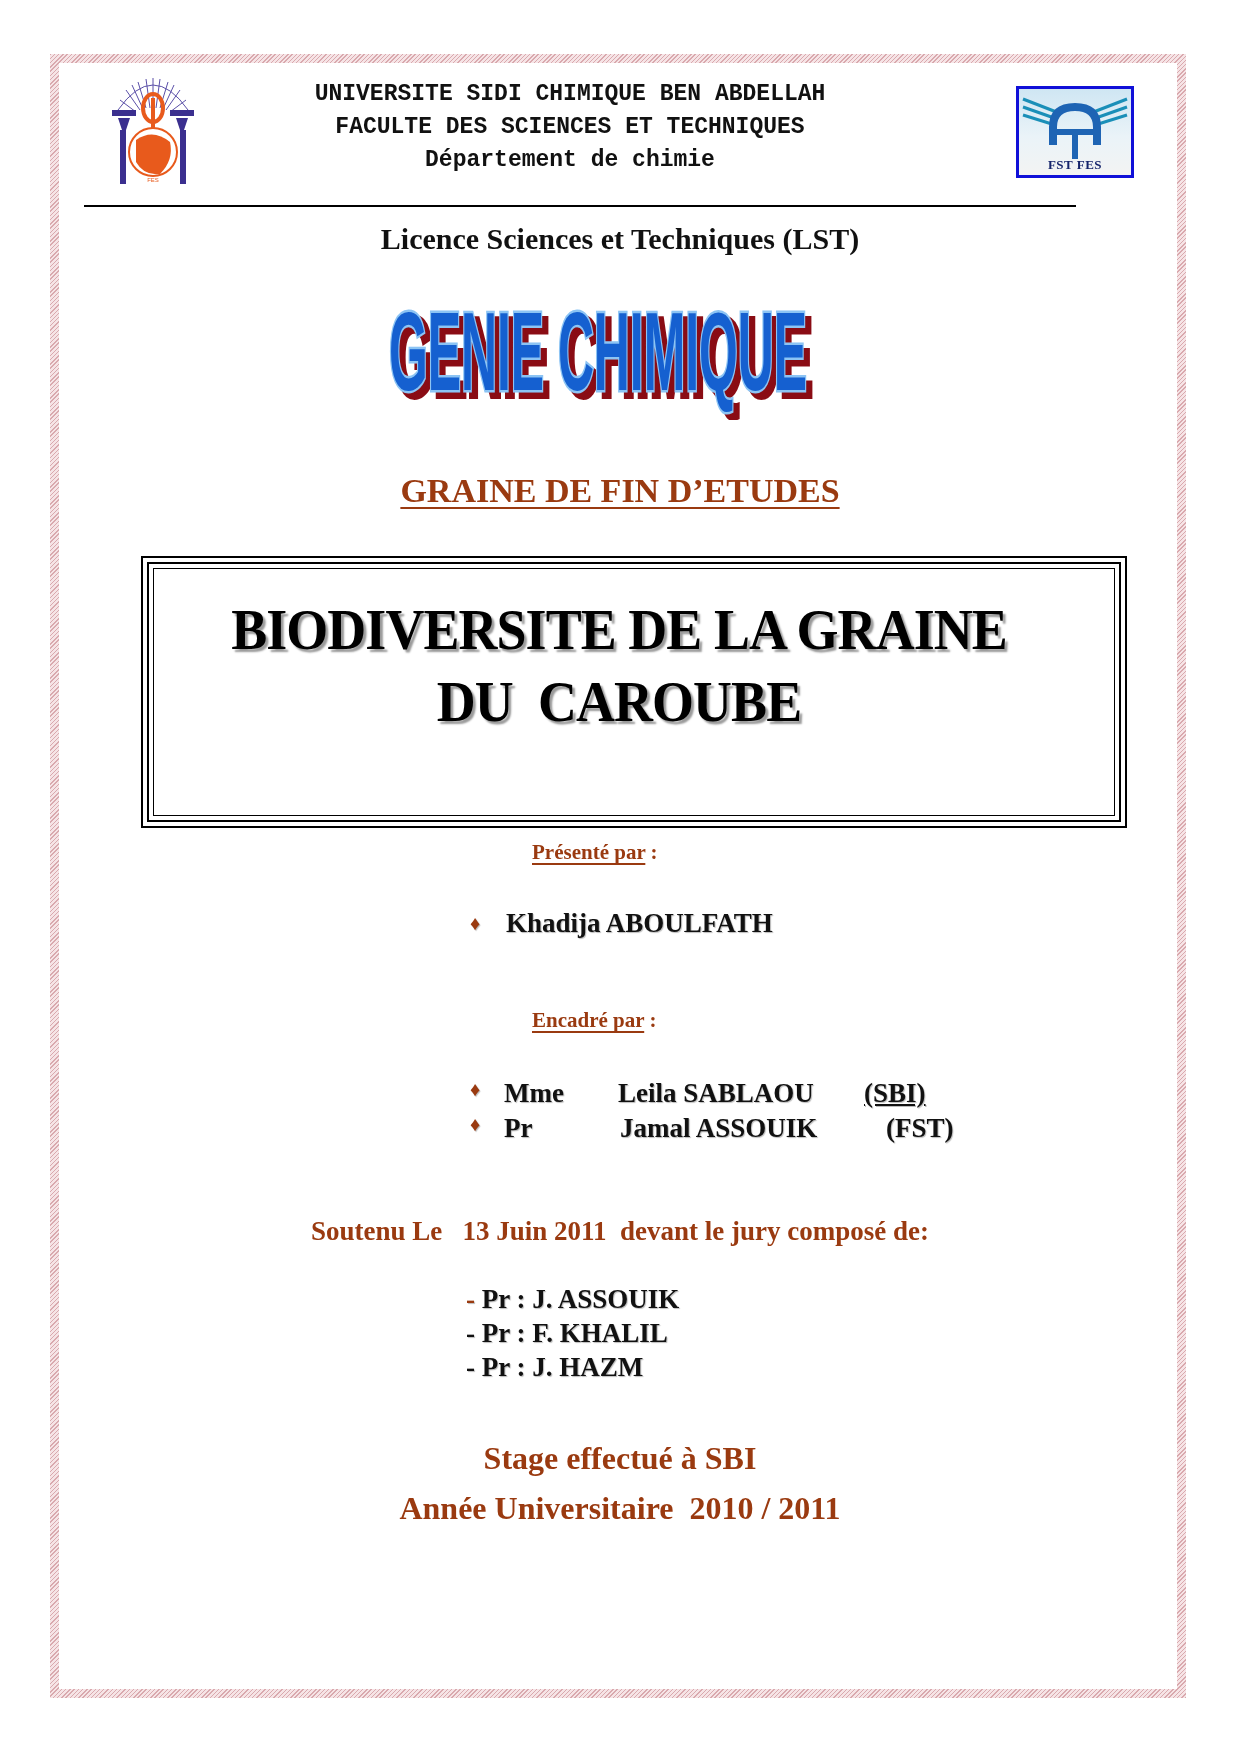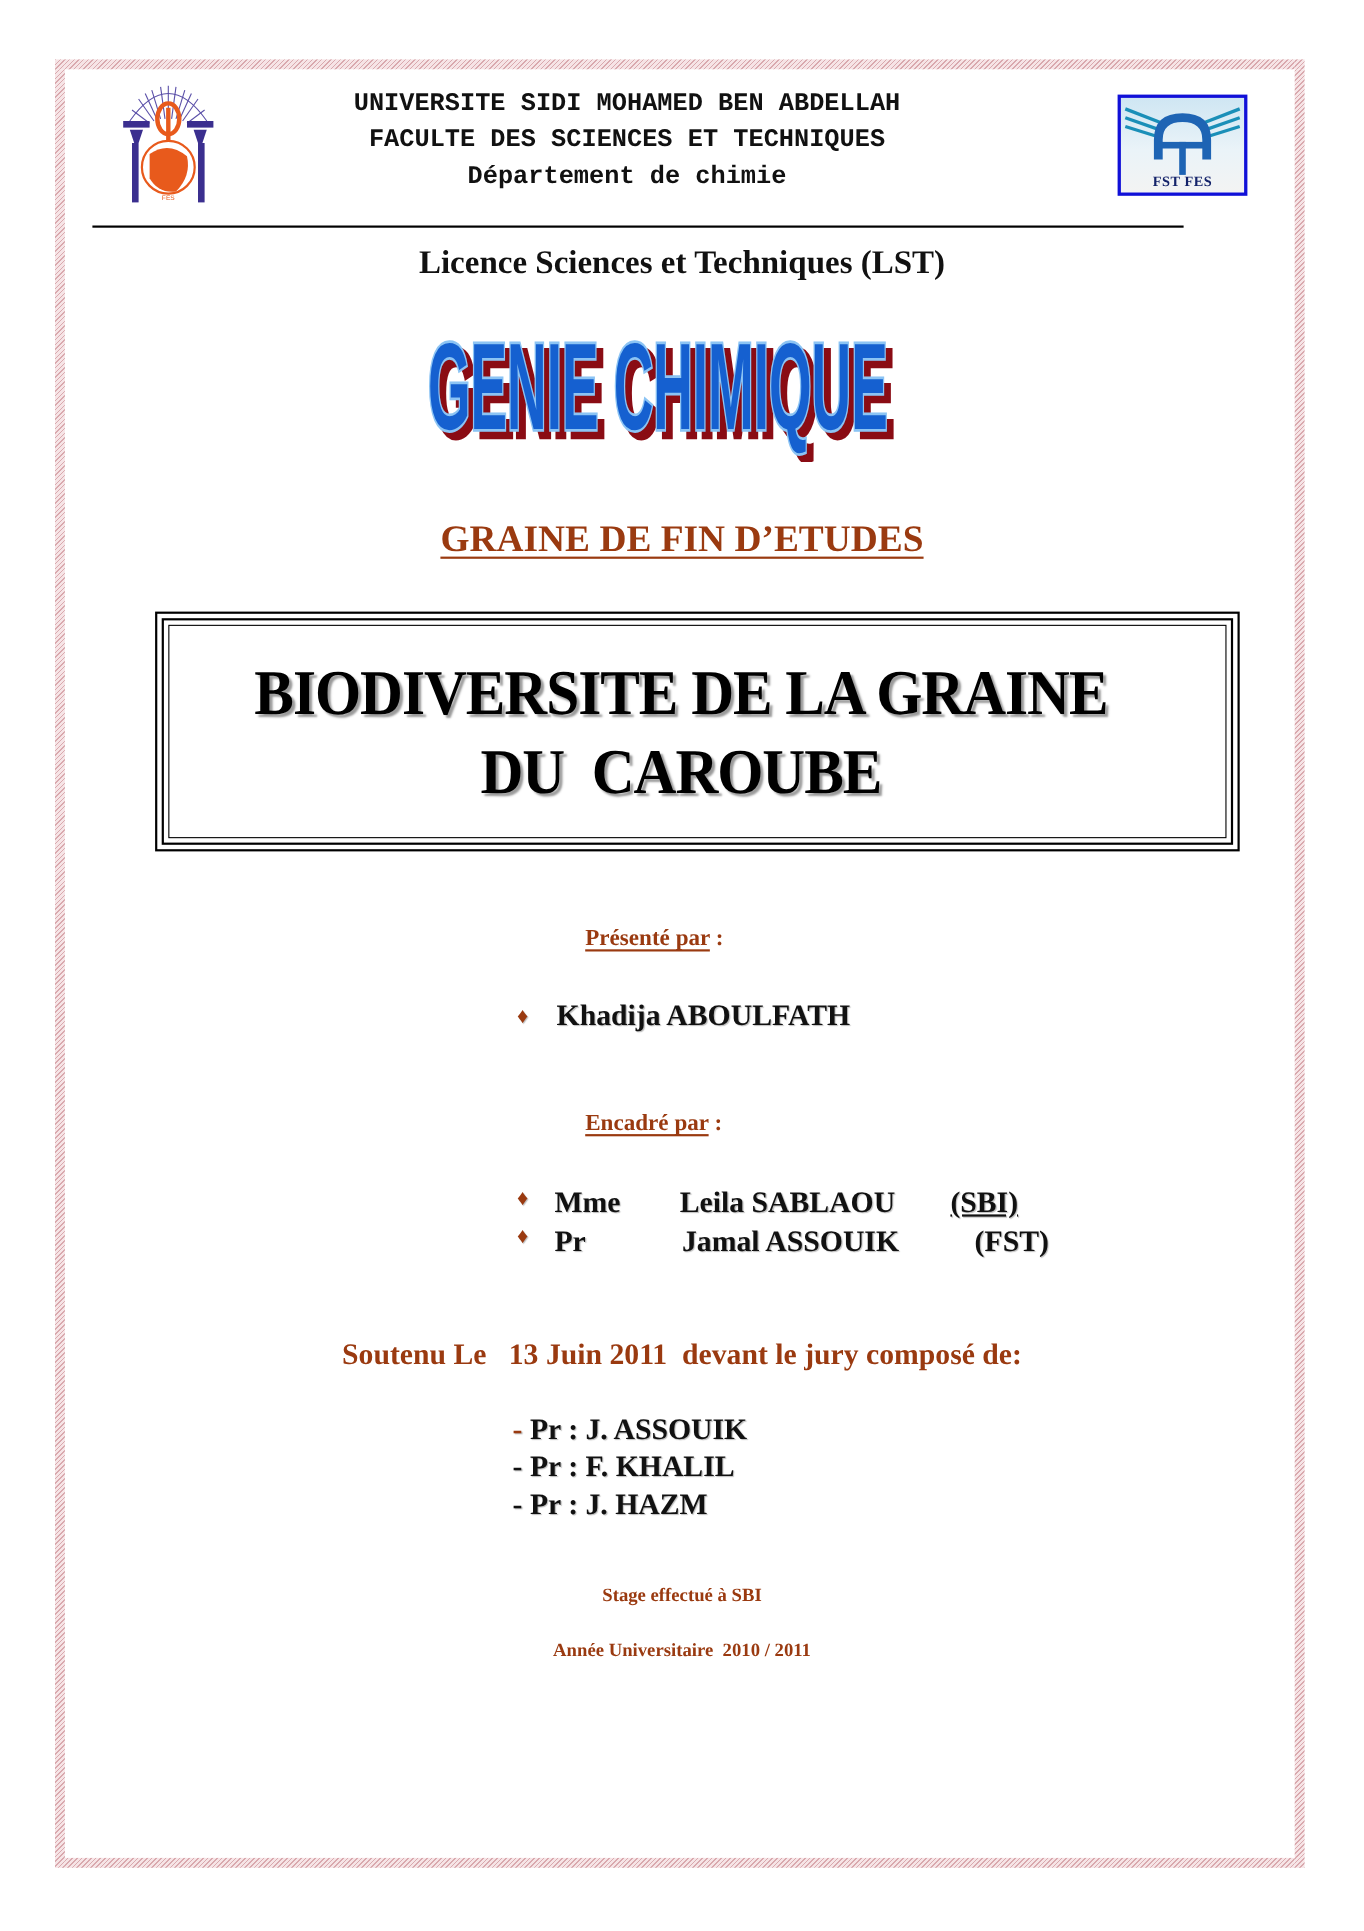--- a/index.html
+++ b/index.html
@@ -11,35 +11,35 @@
   }
   .logo-left { position:absolute; left:108px; top:70px; width:90px; height:118px; }
   .logo-right { position:absolute; left:1016px; top:86px; width:118px; height:92px; box-sizing:border-box; border:3px solid #1010d8; background:linear-gradient(180deg,#cfe6f3 0%,#eaf3f8 55%,#f3f3f3 100%); overflow:hidden;padding-left:19px; }
   .logo-right .fst-text { position:absolute; left:0; right:0; bottom:2px; text-align:center; font-family:"Liberation Serif", serif; font-weight:bold; font-size:13px; color:#14236a; letter-spacing:0.5px; }
   .header-text { position:absolute; left:250px; top:78px; width:640px; text-align:center; font-family:"Liberation Mono", monospace; font-weight:bold; font-size:23px; line-height:33px; color:#111; }
   .header-rule { position:absolute; left:84px; top:205px; width:992px; height:2px; background:#000; }
   .lst { position:absolute; left:0; width:1240px; top:222px; text-align:center; font-weight:bold; font-size:30px; color:#111; }
   .genie { position:absolute; left:380px; top:292px; width:440px; height:128px; }
   .pfe { position:absolute; left:0; width:1240px; top:472px; text-align:center; font-weight:bold; font-size:34px; color:#9a3a10; }
   .pfe span { text-decoration:underline; text-decoration-thickness:2px; text-underline-offset:5px; }
-  .title-box { position:absolute; left:141px; top:556px; width:986px; height:218px; box-sizing:border-box; border:2px solid #000; }
+  .title-box { position:absolute; left:141px; top:556px; width:986px; height:272px; box-sizing:border-box; border:2px solid #000; }
   .title-box .inner1 { position:absolute; left:4px; top:4px; right:4px; bottom:4px; border:2px solid #000; }
   .title-box .inner2 { position:absolute; left:10px; top:10px; right:10px; bottom:10px; border:1px solid #000; }
   .title-text { position:absolute; left:0; right:30px; top:36px; text-align:center; font-weight:bold; font-size:58px; line-height:72px; color:#000; text-shadow:3px 3px 2px #9a9a9a; letter-spacing:-1px; transform:scaleX(0.93); transform-origin:center; }
   .label-brown { font-weight:bold; font-size:21px; color:#9a3a10; position:absolute; }
   .label-brown .u { text-decoration:underline; text-decoration-thickness:2px; text-underline-offset:4px; }
   .person { position:absolute; font-weight:bold; font-size:27px; color:#111; text-shadow:1px 1px 1px #bbb; white-space:pre; }
   .diamond { color:#9a3a10; font-size:20px; display:inline-block; width:36px; vertical-align:2px; }
   .sup-row { position:absolute; left:470px; font-weight:bold; font-size:27px; color:#111; text-shadow:1px 1px 1px #bbb; height:34px; width:520px; }
   .sup-row > span { position:absolute; top:0; }
   .soutenu { position:absolute; left:0; width:1240px; top:1216px; text-align:center; font-weight:bold; font-size:27px; color:#9a3a10; white-space:pre; }
   .jury { position:absolute; left:466px; font-weight:bold; font-size:27px; color:#111; text-shadow:1px 1px 1px #bbb; line-height:34px; }
   .jury .dash { color:#111; }
   .jury .dash.first { color:#9a3a10; }
-  .footer-line { position:absolute; left:0; width:1240px; text-align:center; font-weight:bold; font-size:17px; color:#9a3a10; white-space:pre; }
+  .footer-line { position:absolute; left:0; width:1240px; text-align:center; font-weight:bold; font-size:32px; color:#9a3a10; white-space:pre; }
 </style>
 </head>
 <body>
 
 <div class="frame"></div>
 
 <div class="logo-left">
   <svg width="90" height="118" viewBox="0 0 90 118">
     <g stroke="#5a4fa8" stroke-width="1" fill="none">
       <path d="M10 40 Q45 -10 80 40"></path>
@@ -63,21 +63,21 @@
     <rect x="72" y="60" width="6" height="54" fill="#3b2f8f"></rect>
     <ellipse cx="45" cy="38" rx="10" ry="14" fill="none" stroke="#e85a1c" stroke-width="4"></ellipse>
     <rect x="43" y="28" width="4" height="30" fill="#e85a1c"></rect>
     <circle cx="45" cy="82" r="24" fill="none" stroke="#e85a1c" stroke-width="2"></circle>
     <path d="M28 70 Q45 58 62 72 Q66 90 52 104 Q36 106 28 92 Z" fill="#e85a1c"></path>
     <text x="45" y="112" font-size="6" text-anchor="middle" fill="#e85a1c" font-family="Liberation Sans, sans-serif">FES</text>
   </svg>
 </div>
 
 <div class="header-text">
-  <div>UNIVERSITE SIDI MOHAMED BEN ABDELLAH</div>
+  <div>UNIVERSITE SIDI CHIMIQUE BEN ABDELLAH</div>
   <div>FACULTE DES SCIENCES ET TECHNIQUES</div>
   <div>Département de chimie</div>
 </div>
 
 <div class="logo-right">
   <svg width="112" height="86" viewBox="0 0 112 86" style="position:absolute;left:0;top:0;">
     <g stroke="#1a8fb8" stroke-width="3" fill="none">
       <path d="M4 10 L40 24"></path>
         <path d="M4 18 L38 30"></path>
         <path d="M4 26 L36 36"></path>

